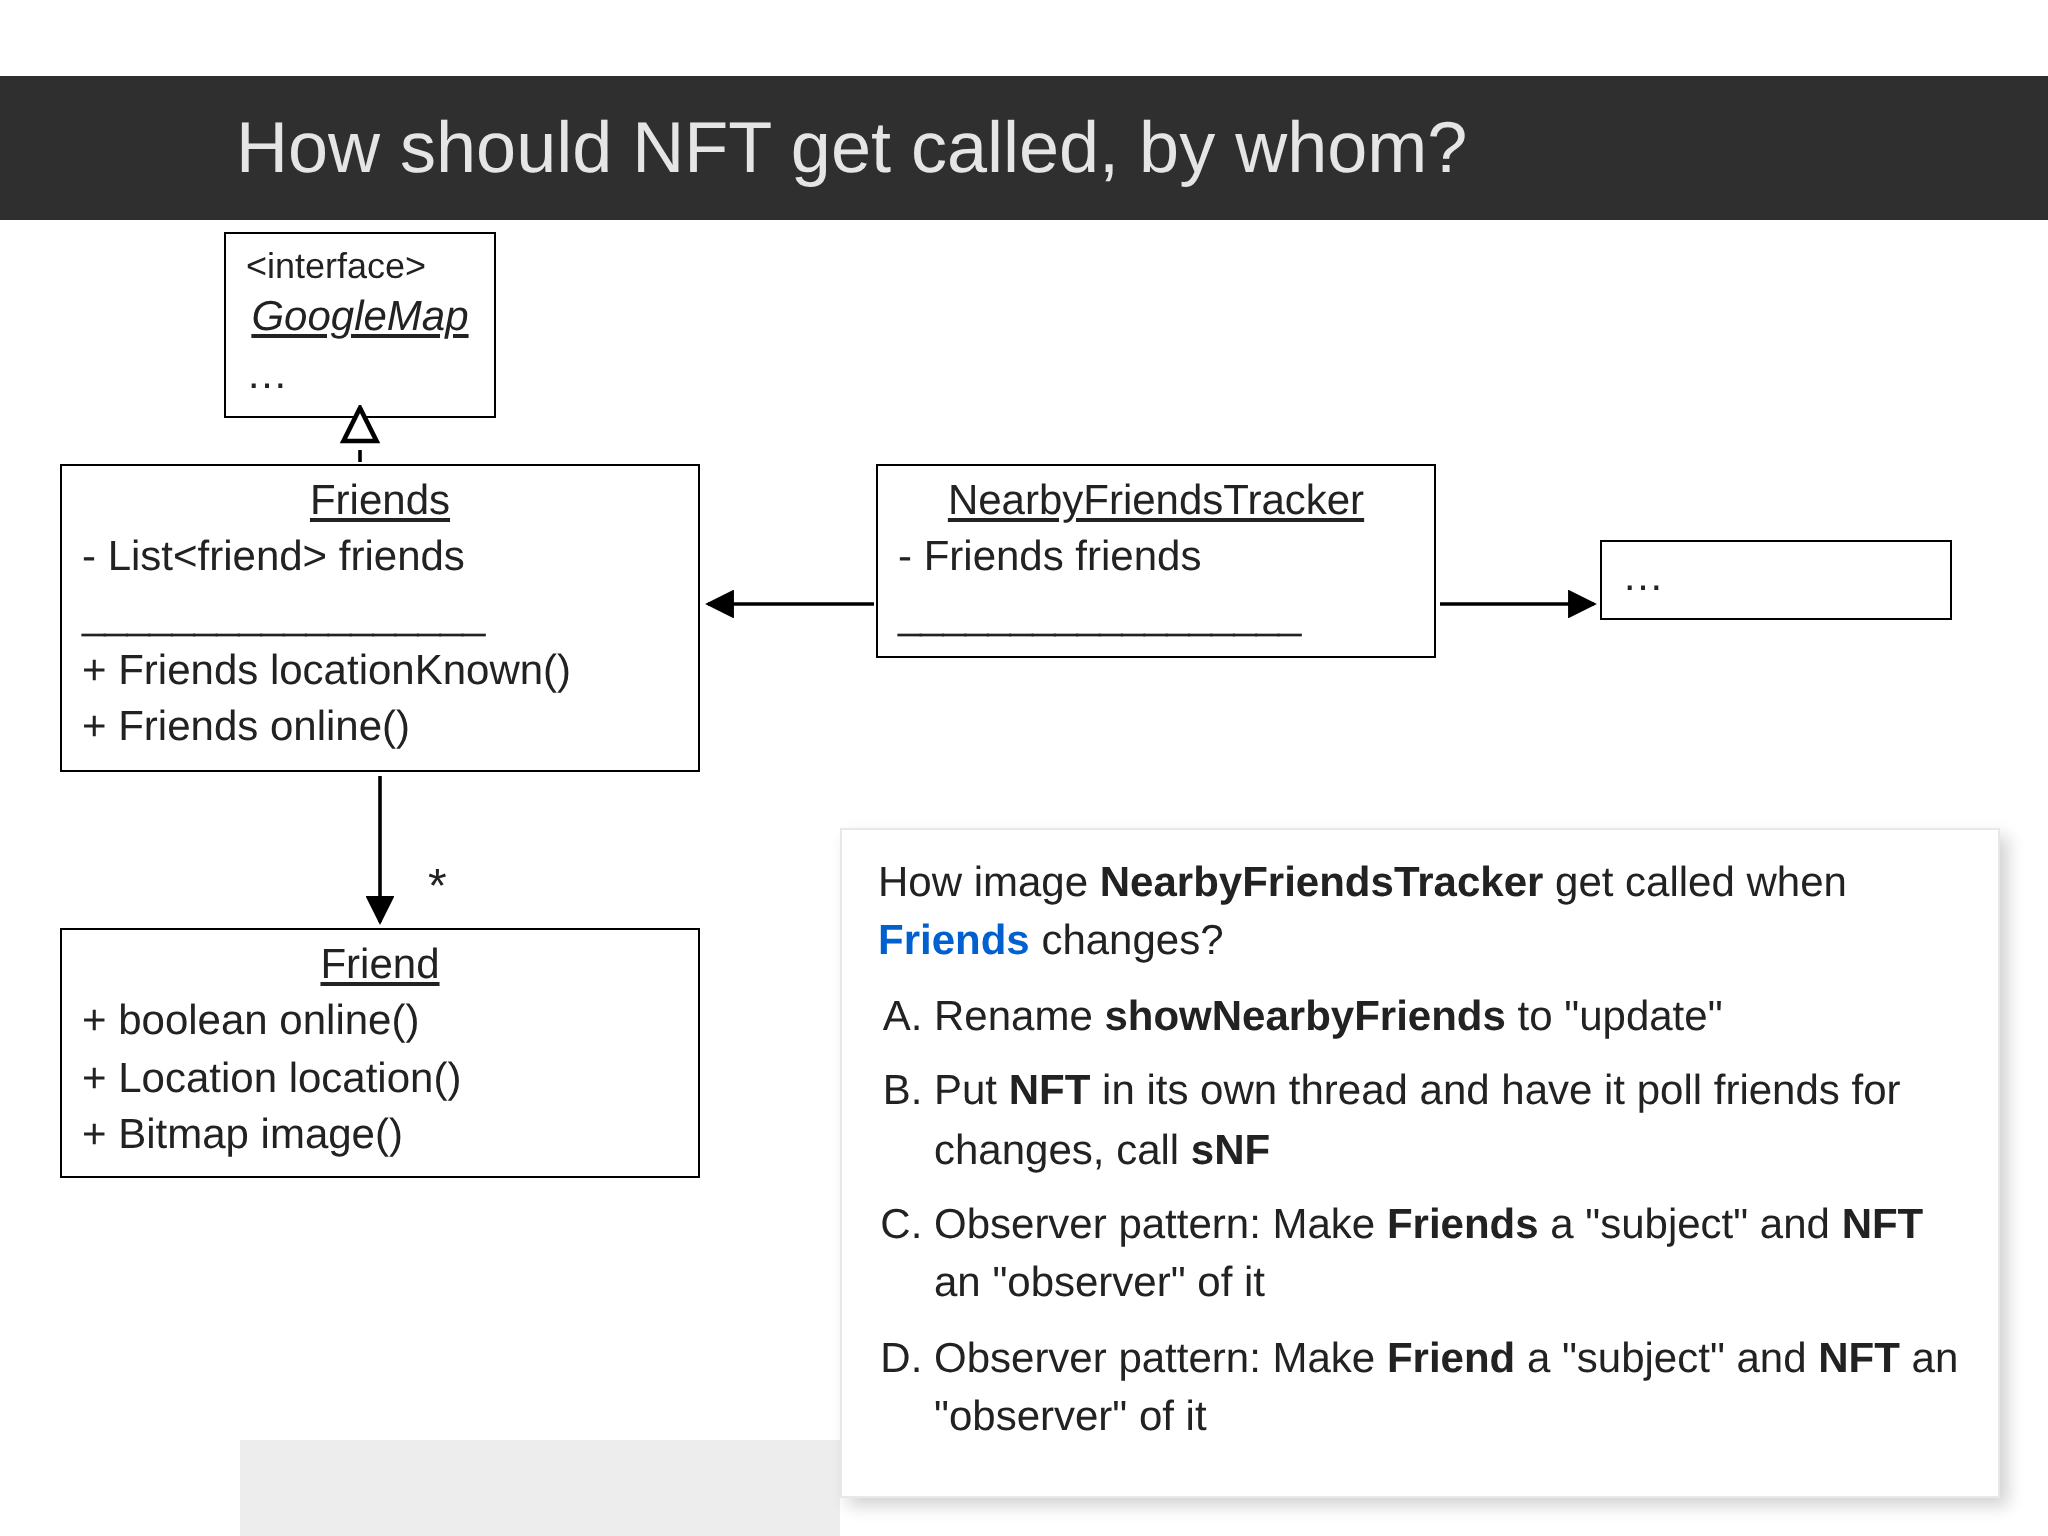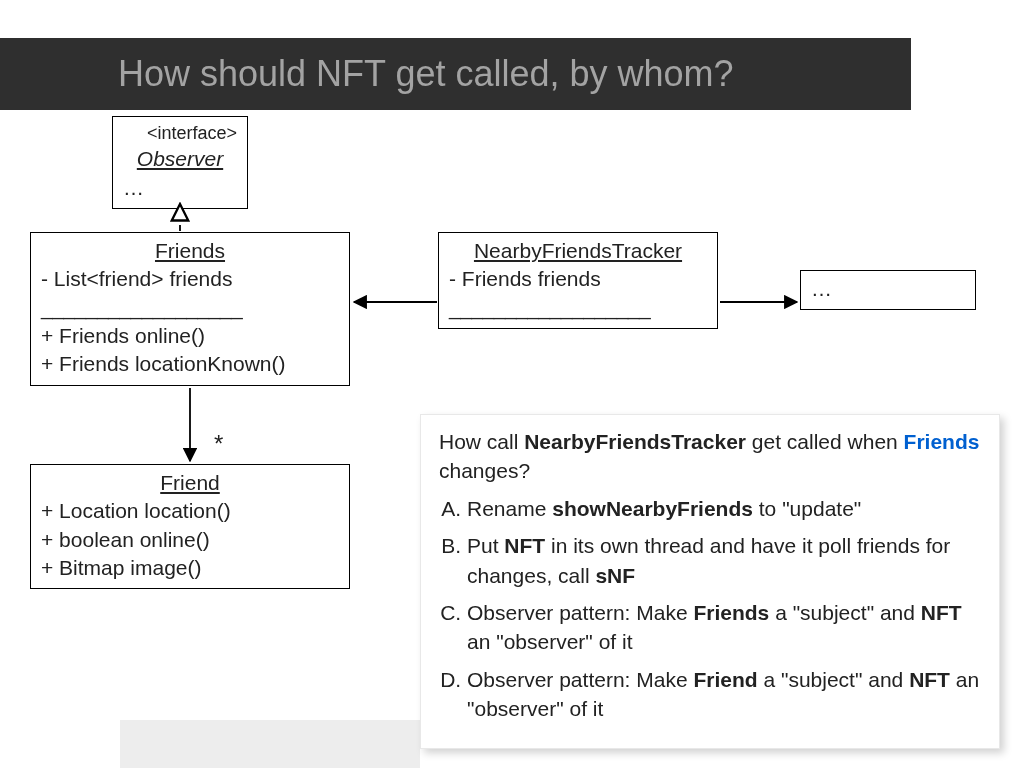--- a/index.html
+++ b/index.html
@@ -9,24 +9,24 @@
     height: 768px;
     font-family: "Century Gothic", "Futura", "Trebuchet MS", sans-serif;
     background: #fff;
     color: #222;
     overflow: hidden;
   }
   .title-bar {
     position: absolute;
     top: 38px;
     left: 0;
-    width: 911px;
+    width: 1024px;
     height: 72px;
     background: #2f2f2f;
-    color: #a3a3a3;
+    color: #e5e5e5;
     display: flex;
     align-items: center;
     padding-left: 118px;
     font-size: 36px;
     font-weight: 300;
     box-sizing: border-box;
   }
   .class-box {
     position: absolute;
     background: #fff;
@@ -34,21 +34,21 @@
     font-size: 21px;
     line-height: 1.35;
     padding: 4px 10px 6px 10px;
     box-sizing: border-box;
   }
   .class-name {
     text-align: center;
     text-decoration: underline;
   }
   .stereotype {
-    text-align: right;
+    text-align: left;
     font-size: 18px;
   }
   .fstyle-italic { font-style: italic; }
   .divider-dashes {
     letter-spacing: -0.5px;
   }
   .question-box {
     position: absolute;
     left: 420px;
     top: 414px;
@@ -93,46 +93,46 @@
 <body>
 
 <div class="bottom-shade"></div>
 
 <div class="title-bar">
   <span>How should NFT get called, by whom?</span>
 </div>
 
 <div class="class-box" style="left:112px; top:116px; width:136px;">
   <div class="stereotype">&lt;interface&gt;</div>
-  <div class="class-name fstyle-italic">Observer</div>
+  <div class="class-name fstyle-italic">GoogleMap</div>
   <div>…</div>
 </div>
 
 <div class="class-box" style="left:30px; top:232px; width:320px;">
   <div class="class-name">Friends</div>
   <div>- List&lt;friend&gt; friends</div>
   <div class="divider-dashes">__________________</div>
+  <div>+ Friends locationKnown()</div>
   <div>+ Friends online()</div>
-  <div>+ Friends locationKnown()</div>
 </div>
 
 <div class="class-box" style="left:438px; top:232px; width:280px;">
   <div class="class-name">NearbyFriendsTracker</div>
   <div>- Friends friends</div>
   <div class="divider-dashes">__________________</div>
 </div>
 
 <div class="class-box" style="left:800px; top:270px; width:176px;">
   <div>…</div>
 </div>
 
 <div class="class-box" style="left:30px; top:464px; width:320px;">
   <div class="class-name">Friend</div>
+  <div>+ boolean online()</div>
   <div>+ Location location()</div>
-  <div>+ boolean online()</div>
   <div>+ Bitmap image()</div>
 </div>
 
 <div class="star" style="left:214px; top:430px;">*</div>
 
 <svg class="arrows">
   <defs>
     <marker id="arrow-solid" viewBox="0 0 10 10" refX="9" refY="5" markerWidth="8" markerHeight="8" orient="auto-start-reverse">
       <path d="M 0 0 L 10 5 L 0 10 z" fill="#000"></path>
     </marker>
@@ -145,21 +145,21 @@
 
   <line x1="437" y1="302" x2="354" y2="302" stroke="#000" stroke-width="1.8" marker-end="url(#arrow-solid)"></line>
 
   <line x1="720" y1="302" x2="797" y2="302" stroke="#000" stroke-width="1.8" marker-end="url(#arrow-solid)"></line>
 
   <line x1="190" y1="388" x2="190" y2="461" stroke="#000" stroke-width="1.8" marker-end="url(#arrow-solid)"></line>
 </svg>
 
 <div class="question-box">
   <p>
-    <span>How call </span><span class="b">NearbyFriendsTracker</span><span> get called when </span><span class="blue">Friends</span><span> changes?</span>
+    <span>How image </span><span class="b">NearbyFriendsTracker</span><span> get called when </span><span class="blue">Friends</span><span> changes?</span>
   </p>
   <ol>
     <li>
       <span>Rename </span><span class="b">showNearbyFriends</span><span> to "update"</span>
     </li>
     <li>
       <span>Put </span><span class="b">NFT</span><span> in its own thread and have it poll friends for changes, call </span><span class="b">sNF</span>
     </li>
     <li>
       <span>Observer pattern: Make </span><span class="b">Friends</span><span> a "subject" and </span><span class="b">NFT</span><span> an "observer" of it</span>

